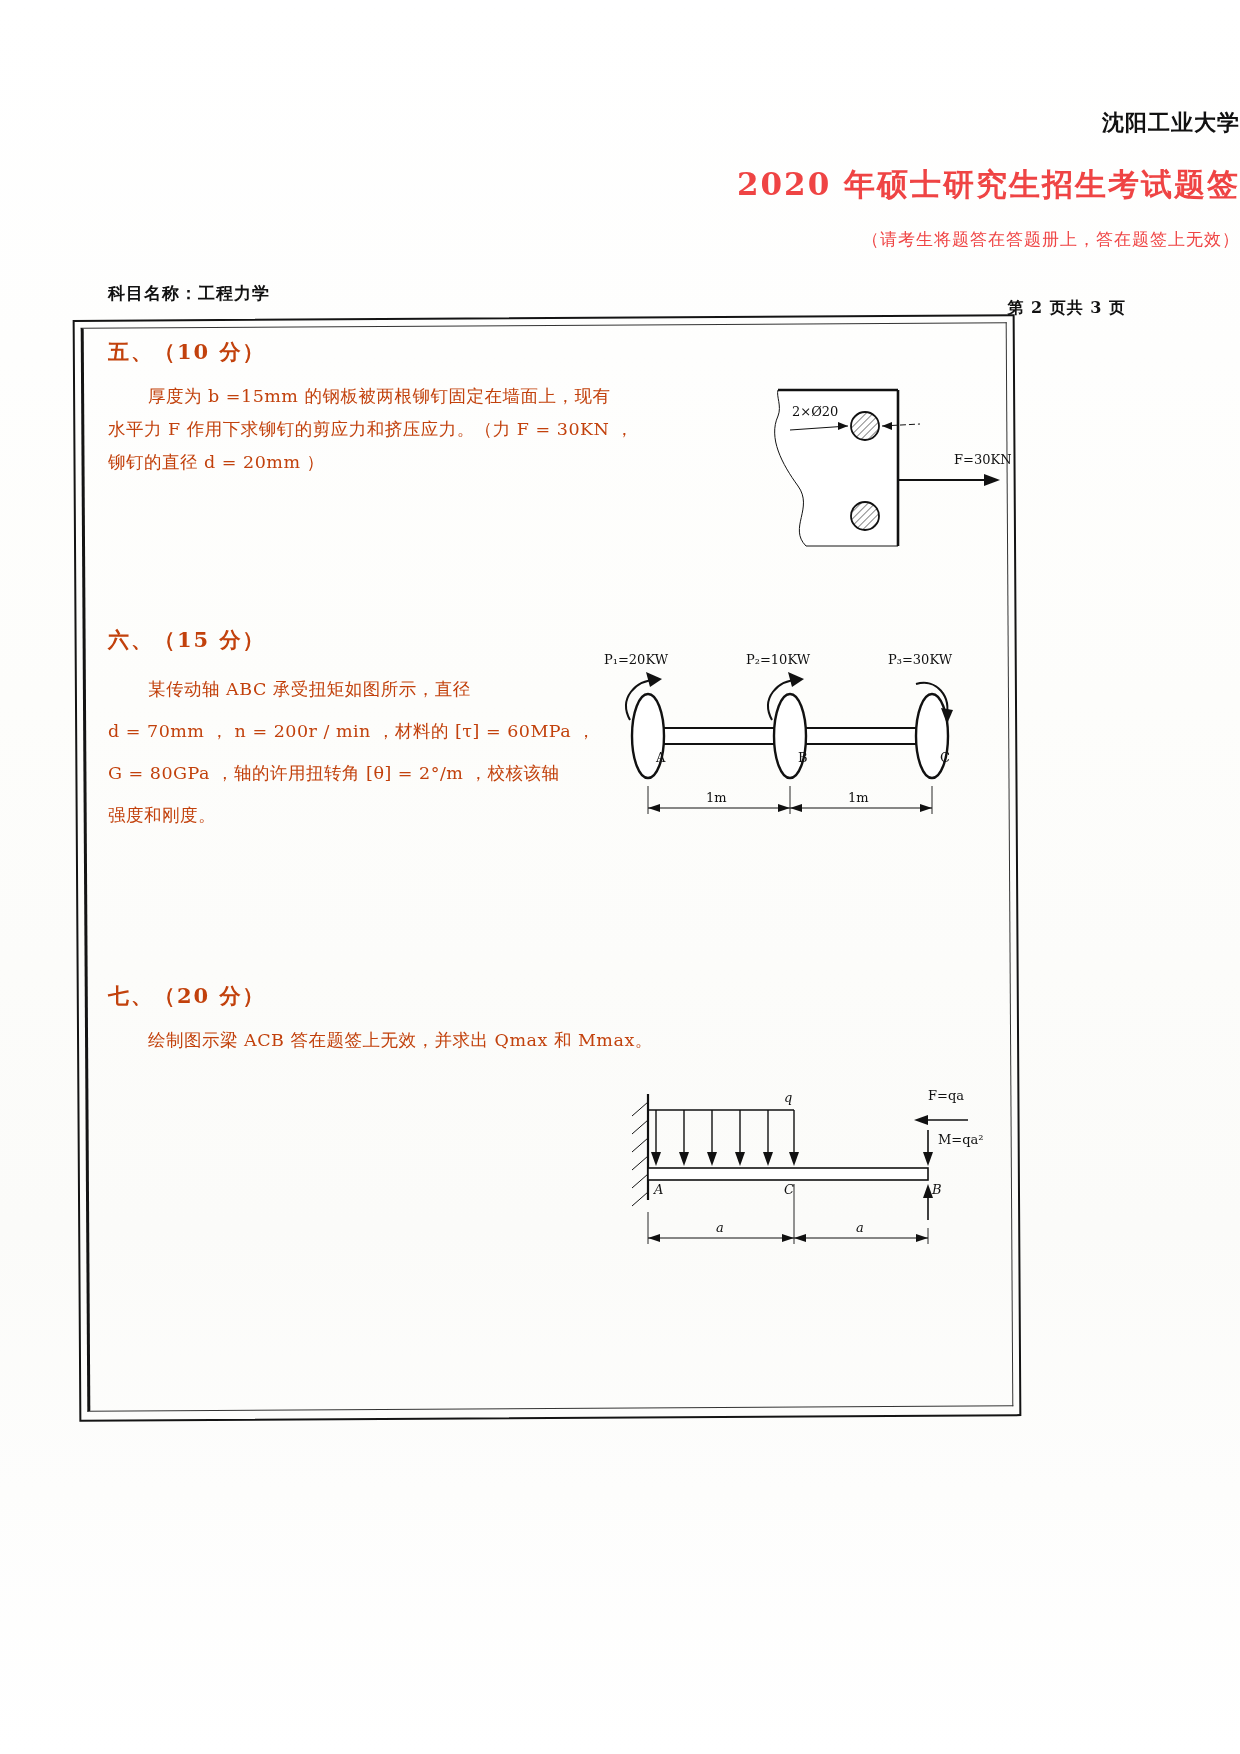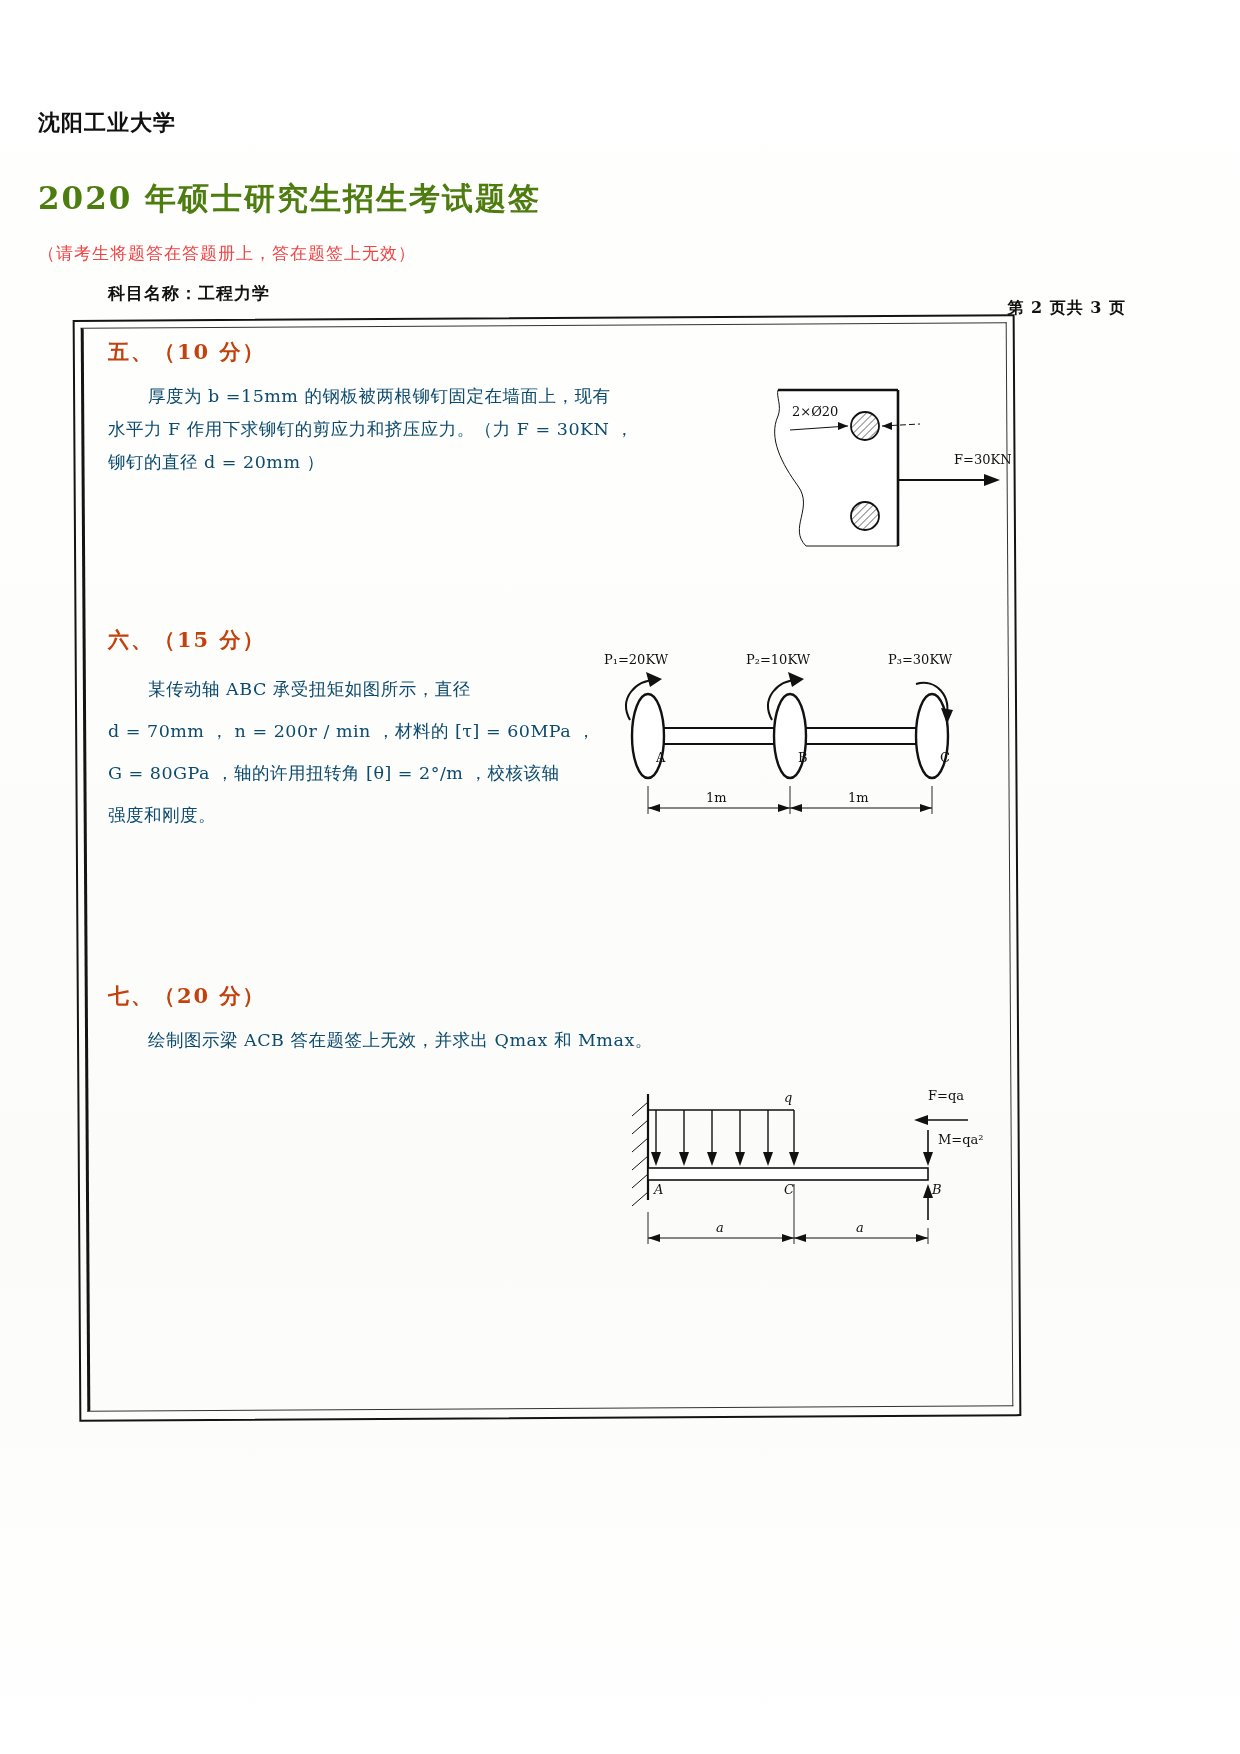--- a/index.html
+++ b/index.html
@@ -11,25 +11,25 @@
     position:relative;
     overflow:hidden;
   }
   
   .scan-tint{position:absolute;inset:0;background:
      linear-gradient(180deg,#ffffff 0%,#fdfdfb 40%,#fbfbf9 70%,#ffffff 100%);
      pointer-events:none;}
   .page{position:absolute;inset:0;}
 
   
-  .hdr{position:absolute;left:0;right:0;top:108px;text-align:left;padding-left:38px;}
+  .hdr{position:absolute;left:0;right:0;top:108px;text-align:right;padding-left:38px;}
   .univ{font-family:"DejaVu Serif","Liberation Serif",serif;
         font-size:22px;font-weight:bold;letter-spacing:1px;color:#111;}
   .maintitle{font-family:"DejaVu Serif","Liberation Serif",serif;
-        font-size:31px;font-weight:bold;letter-spacing:2px;margin-top:40px;color:#4d7c0f;}
+        font-size:31px;font-weight:bold;letter-spacing:2px;margin-top:26px;color:#ef4444;}
   .subtitle{font-family:"DejaVu Serif","Liberation Serif",serif;
         font-size:17px;margin-top:22px;letter-spacing:1px;color:#ef4444;}
 
   
   .subjrow{position:absolute;left:108px;right:100px;top:282px;height:36px;}
   .subject{position:absolute;left:0;top:0;font-family:"DejaVu Serif","Liberation Serif",serif;
         font-size:17px;font-weight:bold;letter-spacing:1px;}
   .pageno{position:absolute;right:14px;top:16px;font-family:"DejaVu Serif","Liberation Serif",serif;
         font-size:16px;font-weight:bold;letter-spacing:1px;}
 
@@ -41,21 +41,21 @@
         border-left:3px solid #141414;border-right:1px solid #333;
         border-top:1px solid #333;border-bottom:1px solid #333;
         transform:rotate(-0.35deg);}
 
   .content{position:absolute;left:100px;top:330px;width:900px;height:1070px;}
 
   
   .qhead{font-family:"DejaVu Serif","Liberation Serif",serif;
         font-size:21px;font-weight:bold;letter-spacing:2px;color:#c2410c;}
   .qbody{font-family:"DejaVu Serif","Liberation Serif",serif;
-        font-size:17.5px;line-height:33px;color:#0c4a6e;letter-spacing:0.5px;}
+        font-size:17.5px;line-height:33px;color:#c2410c;letter-spacing:0.5px;}
   .indent{display:inline-block;width:40px;}
 
   .q5{position:absolute;left:8px;top:8px;width:880px;}
   .q5 .txt{width:560px;margin-top:14px;}
   .q6{position:absolute;left:8px;top:296px;width:880px;}
   .q6 .txt{width:560px;margin-top:14px;line-height:42px;}
   .q7{position:absolute;left:8px;top:652px;width:880px;}
   .q7 .txt{width:820px;margin-top:14px;}
 
   

